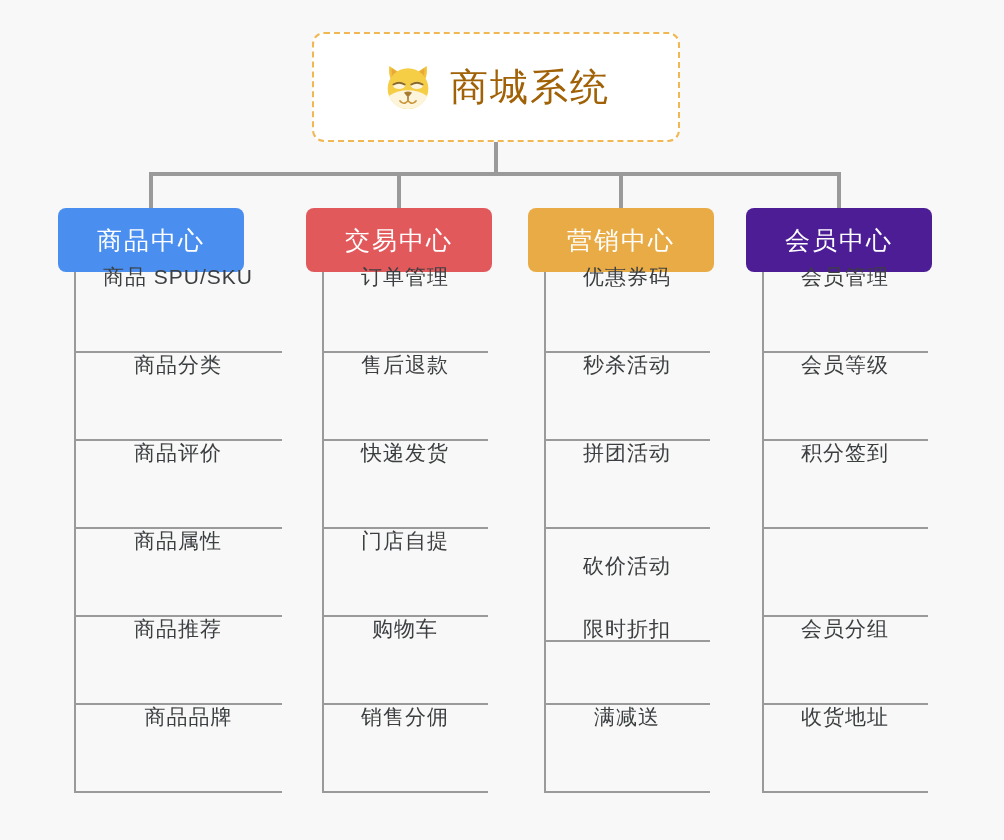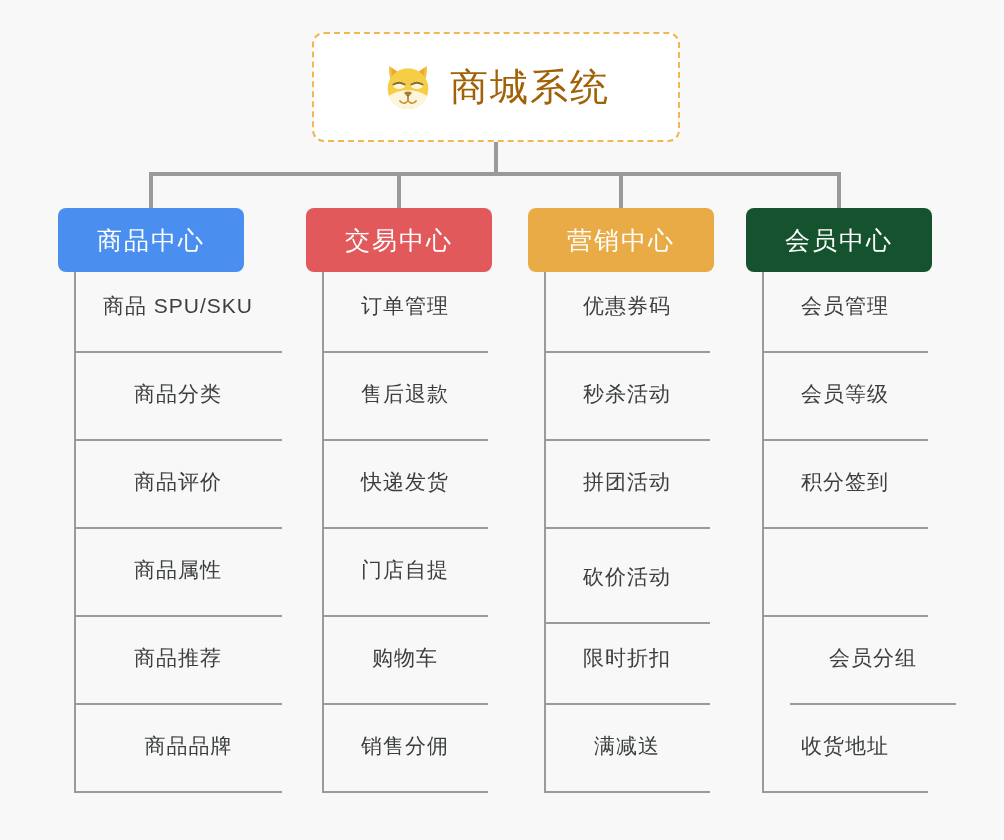--- a/index.html
+++ b/index.html
@@ -76,21 +76,21 @@
     font-size: 25px;
     letter-spacing: 2px;
     white-space: nowrap;
     box-sizing: border-box;
   }
   .leaf {
     position: absolute;
     height: 88px;
     box-sizing: border-box;
     display: flex;
-    align-items: center;
+    align-items: flex-start;
     justify-content: center;
   }
   .leaf-label {
     font-size: 21px;
     color: #3c3f41;
     letter-spacing: 1px;
     white-space: nowrap;
     padding: 0 14px 6px 14px;
     line-height: 1.15;
   }
@@ -206,52 +206,52 @@
       <div class="leaf-underline" style="width: 166px;"></div>
     </div>
     <div class="leaf" style="left: 544px; top: 353px; width: 166px;">
       <span class="leaf-label">秒杀活动</span>
       <div class="leaf-underline" style="width: 166px;"></div>
     </div>
     <div class="leaf" style="left: 544px; top: 441px; width: 166px;">
       <span class="leaf-label">拼团活动</span>
       <div class="leaf-underline" style="width: 166px;"></div>
     </div>
-    <div class="leaf" style="left: 544px; top: 536px; width: 166px;">
+    <div class="leaf" style="left: 544px; top: 554px; width: 166px;">
       <span class="leaf-label">砍价活动</span>
       <div class="leaf-underline" style="width: 166px;"></div>
     </div>
     <div class="leaf" style="left: 544px; top: 617px; width: 166px;">
       <span class="leaf-label">限时折扣</span>
       <div class="leaf-underline" style="width: 166px;"></div>
     </div>
     <div class="leaf" style="left: 544px; top: 705px; width: 166px;">
       <span class="leaf-label">满减送</span>
       <div class="leaf-underline" style="width: 166px;"></div>
     </div>
-    <div class="category" style="left: 746px; top: 208px; width: 186px; background: #14532d;">
+    <div class="category" style="left: 746px; top: 208px; width: 186px; background: #4c1d95;">
       <span>会员中心</span>
     </div>
     <div class="spine" style="left: 762px; top: 272px; height: 521px;"></div>
     <div class="leaf" style="left: 762px; top: 265px; width: 166px;">
       <span class="leaf-label">会员管理</span>
       <div class="leaf-underline" style="width: 166px;"></div>
     </div>
     <div class="leaf" style="left: 762px; top: 353px; width: 166px;">
       <span class="leaf-label">会员等级</span>
       <div class="leaf-underline" style="width: 166px;"></div>
     </div>
     <div class="leaf" style="left: 762px; top: 441px; width: 166px;">
       <span class="leaf-label">积分签到</span>
       <div class="leaf-underline" style="width: 166px;"></div>
     </div>
     <div class="leaf" style="left: 762px; top: 529px; width: 166px;">
       <div class="leaf-underline" style="width: 166px;"></div>
     </div>
-    <div class="leaf" style="left: 762px; top: 617px; width: 166px; margin-left: 28px;">
+    <div class="leaf" style="left: 762px; top: 617px; width: 166px;">
       <span class="leaf-label">会员分组</span>
       <div class="leaf-underline" style="width: 166px;"></div>
     </div>
     <div class="leaf" style="left: 762px; top: 705px; width: 166px;">
       <span class="leaf-label">收货地址</span>
       <div class="leaf-underline" style="width: 166px;"></div>
     </div>
   </div>
 
 </body></html>

